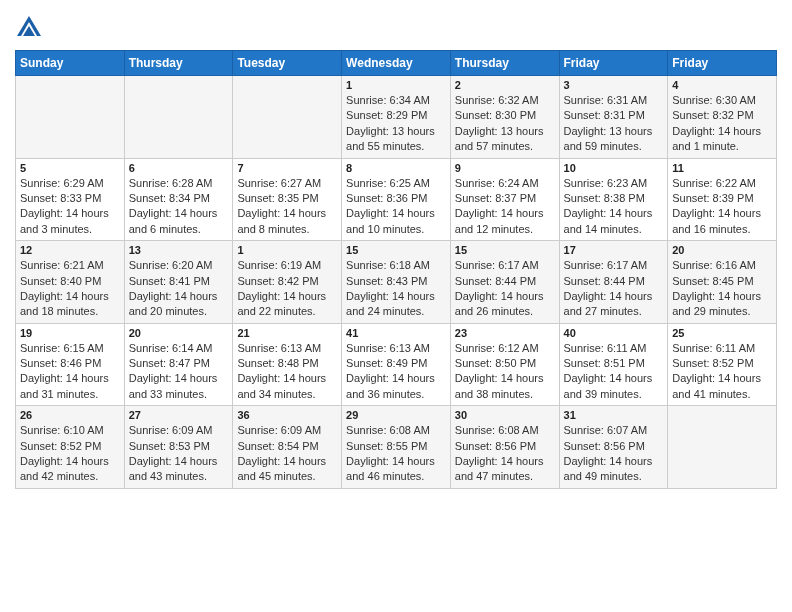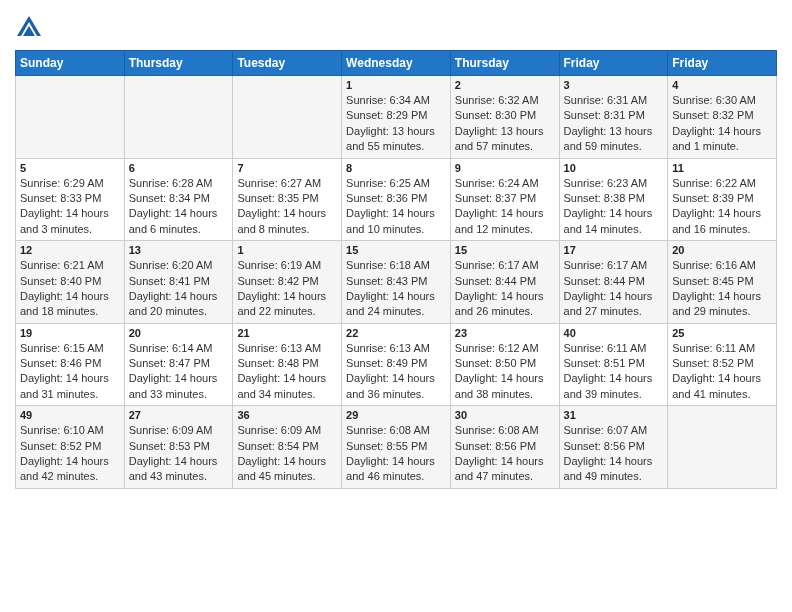--- a/index.html
+++ b/index.html
@@ -213,39 +213,39 @@
           </td>
           <td>
             <span class="day-num">20</span>
             <div class="day-info">Sunrise: 6:14 AM<br>Sunset: 8:47 PM<br>Daylight: 14 hours and 33 minutes.</div>
           </td>
           <td>
             <span class="day-num">21</span>
             <div class="day-info">Sunrise: 6:13 AM<br>Sunset: 8:48 PM<br>Daylight: 14 hours and 34 minutes.</div>
           </td>
           <td>
-            <span class="day-num">22</span>
+            <span class="day-num">41</span>
             <div class="day-info">Sunrise: 6:13 AM<br>Sunset: 8:49 PM<br>Daylight: 14 hours and 36 minutes.</div>
           </td>
           <td>
             <span class="day-num">23</span>
             <div class="day-info">Sunrise: 6:12 AM<br>Sunset: 8:50 PM<br>Daylight: 14 hours and 38 minutes.</div>
           </td>
           <td>
             <span class="day-num">40</span>
             <div class="day-info">Sunrise: 6:11 AM<br>Sunset: 8:51 PM<br>Daylight: 14 hours and 39 minutes.</div>
           </td>
           <td>
             <span class="day-num">25</span>
             <div class="day-info">Sunrise: 6:11 AM<br>Sunset: 8:52 PM<br>Daylight: 14 hours and 41 minutes.</div>
           </td>
         </tr>
         <tr>
           <td>
-            <span class="day-num">49</span>
+            <span class="day-num">26</span>
             <div class="day-info">Sunrise: 6:10 AM<br>Sunset: 8:52 PM<br>Daylight: 14 hours and 42 minutes.</div>
           </td>
           <td>
             <span class="day-num">27</span>
             <div class="day-info">Sunrise: 6:09 AM<br>Sunset: 8:53 PM<br>Daylight: 14 hours and 43 minutes.</div>
           </td>
           <td>
             <span class="day-num">36</span>
             <div class="day-info">Sunrise: 6:09 AM<br>Sunset: 8:54 PM<br>Daylight: 14 hours and 45 minutes.</div>
           </td>

